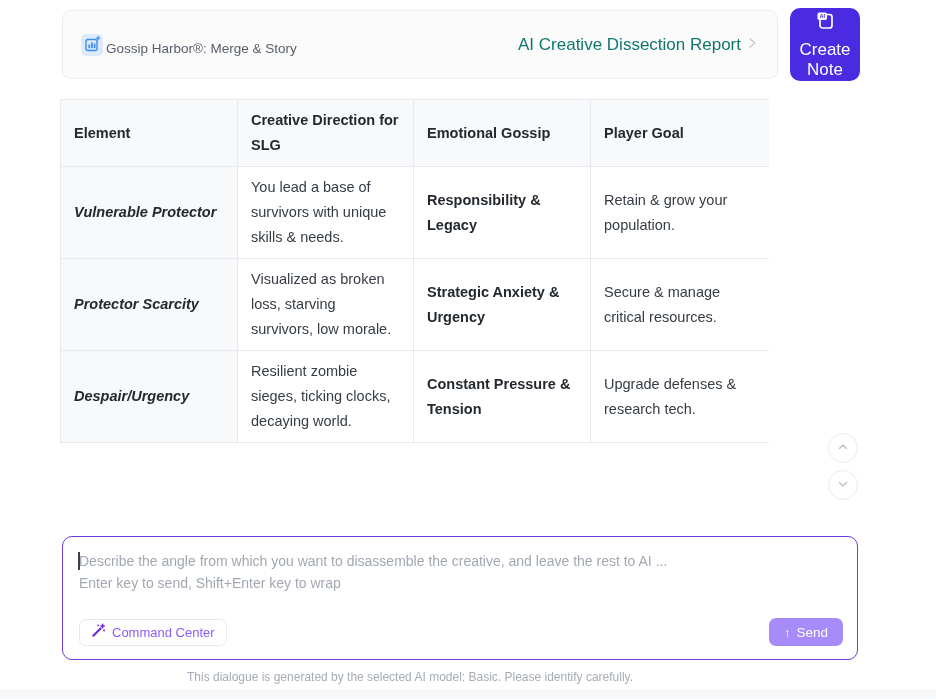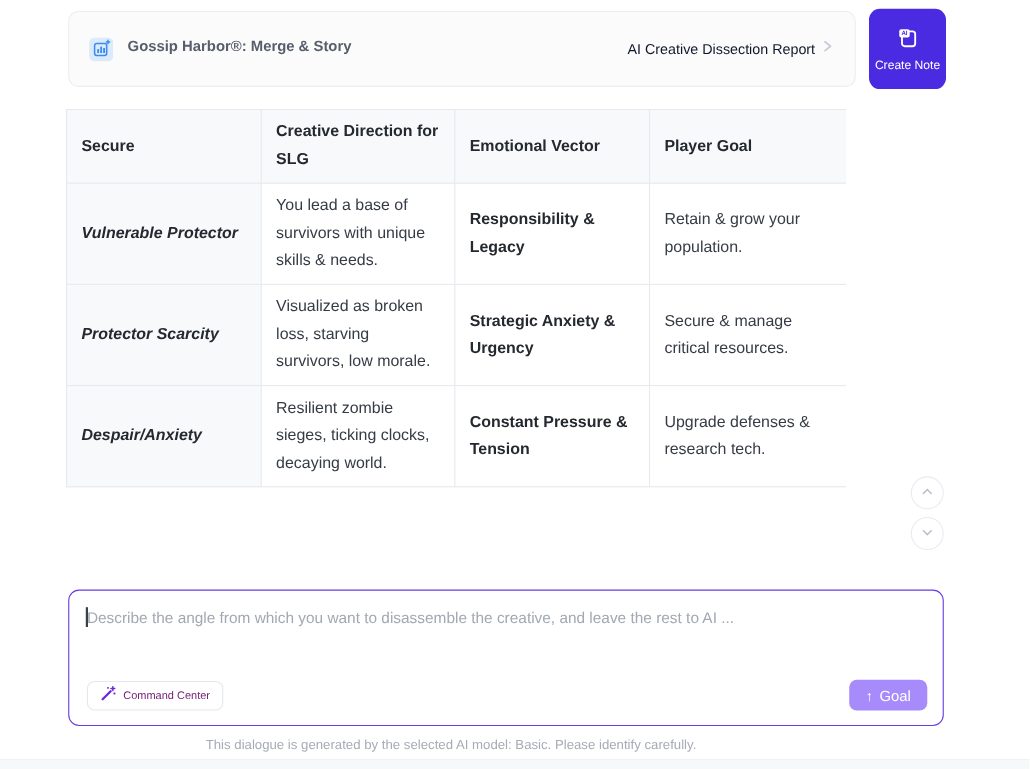--- a/index.html
+++ b/index.html
@@ -4,30 +4,30 @@
 <style>
   * { margin: 0; padding: 0; box-sizing: border-box; }
   html, body { width: 936px; height: 699px; background: #ffffff; overflow: hidden;
     font-family: "Liberation Sans", "DejaVu Sans", sans-serif; }
   .app { position: relative; width: 936px; height: 699px; background: #fff; }
 
   
   .header-card { position: absolute; left: 62px; top: 10px; width: 716px; height: 69px;
     background: #FBFBFC; border: 1px solid #ECEDF1; border-radius: 9px;
     display: flex; align-items: center; justify-content: space-between; padding: 0 18px; }
-  .header-left { display: flex; align-items: flex-start; gap: 13px; font-weight: bold; }
+  .header-left { display: flex; align-items: flex-end; gap: 3px; }
   .game-icon { display: inline-flex; width: 22px; height: 22px; }
   .game-title { font-size: 13.5px; color: #585E69; }
   .header-right { display: flex; align-items: center; gap: 4px; cursor: pointer; }
-  .report-label { font-size: 13px; color: #0f172a; }
+  .report-label { font-size: 17px; color: #0f766e; }
 
   .create-note { position: absolute; left: 790px; top: 8px; width: 70px; height: 73px;
     background: #4B2BE1; border: none; border-radius: 10px; cursor: pointer;
     display: flex; flex-direction: column; align-items: center; justify-content: center; gap: 4px; }
-  .create-note .cn-label { color: #ffffff; font-size: 11px; text-align: right; }
+  .create-note .cn-label { color: #ffffff; font-size: 17px; }
 
   
   .table-clip { position: absolute; left: 60px; top: 99px; width: 709px; height: 418px; overflow: hidden; }
   table.report { border-collapse: collapse; width: 709px; table-layout: fixed;
     font-size: 14.5px; color: #363C45; }
   table.report th, table.report td { border: 1px solid #E7E9EE; padding: 8px 13px;
     vertical-align: middle; text-align: left; line-height: 25px; }
   table.report th { height: 64px; background: #F8F9FB; color: #24292F; font-weight: bold; }
   table.report td { height: 91px; background: #ffffff; }
   table.report td.colElement { background: #F8F9FB; font-style: italic; }
@@ -42,21 +42,21 @@
   
   .composer { position: absolute; left: 62px; top: 536px; width: 796px; height: 124px;
     background: #fff; border: 1px solid #6B3BE0; border-radius: 10px; }
   .ph-area { position: absolute; left: 16px; top: 13px; right: 16px; cursor: text; }
   .ph-line { font-size: 14px; color: #A2A8B2; line-height: 22px; }
   .caret { position: absolute; left: -1px; top: 2px; width: 1.5px; height: 18px; background: #3A4049; }
   .composer-actions { position: absolute; left: 16px; right: 14px; bottom: 13px;
     display: flex; align-items: center; justify-content: space-between; }
   .cmd-btn { display: flex; align-items: center; gap: 6px; background: #fff;
     border: 1px solid #E4E7EC; border-radius: 7px; height: 27px; padding: 0 11px; cursor: pointer; }
-  .cmd-btn span.cmd-label { font-size: 10px; color: #701a75; }
+  .cmd-btn span.cmd-label { font-size: 13px; color: #8b5cf6; }
   .send-btn { display: flex; align-items: center; gap: 6px; background: #A78BFA; border: none;
     border-radius: 7px; height: 28px; padding: 0 15px; cursor: pointer; color: #fff; font-size: 13.5px; }
   .send-arrow { font-size: 13px; color: #fff; }
 
   
   .footer-note { position: absolute; left: 0; top: 670px; width: 820px; text-align: center;
     font-size: 12px; color: #A6ABB5; }
   .bottom-strip { position: absolute; left: 0; top: 690px; width: 936px; height: 9px;
     background: #F7F8FA; border-top: 1px solid #EFF1F3; }
 </style>
@@ -97,41 +97,41 @@
         <text x="9.25" y="9.1" font-size="5.6" font-weight="bold" fill="#4B2BE1" text-anchor="middle" font-family="Liberation Sans, sans-serif">AI</text>
       </svg>
     </span>
     <span class="cn-label">Create Note</span>
   </button>
 
   <div class="table-clip">
     <table class="report">
       <thead>
         <tr>
-          <th class="w1">Secure</th>
+          <th class="w1">Element</th>
           <th class="w2">Creative Direction for SLG</th>
-          <th class="w3">Emotional Vector</th>
+          <th class="w3">Emotional Gossip</th>
           <th class="w4">Player Goal</th>
         </tr>
       </thead>
       <tbody>
         <tr>
           <td class="colElement bold">Vulnerable Protector</td>
           <td>You lead a base of survivors with unique skills &amp; needs.</td>
           <td class="bold">Responsibility &amp; Legacy</td>
           <td>Retain &amp; grow your population.</td>
         </tr>
         <tr>
           <td class="colElement bold">Protector Scarcity</td>
           <td>Visualized as broken loss, starving survivors, low morale.</td>
           <td class="bold">Strategic Anxiety &amp; Urgency</td>
           <td>Secure &amp; manage critical resources.</td>
         </tr>
         <tr>
-          <td class="colElement bold">Despair/Anxiety</td>
+          <td class="colElement bold">Despair/Urgency</td>
           <td>Resilient zombie sieges, ticking clocks, decaying world.</td>
           <td class="bold">Constant Pressure &amp; Tension</td>
           <td>Upgrade defenses &amp; research tech.</td>
         </tr>
       </tbody>
     </table>
   </div>
 
   <div class="scroll-btns">
     <button class="scroll-btn">
@@ -147,36 +147,37 @@
             <path d="M3.5 5.5L7 9l3.5-3.5" stroke="#BDC3CE" stroke-width="1.5" fill="none" stroke-linecap="round" stroke-linejoin="round"></path>
           </svg>
       </span>
     </button>
   </div>
 
   <div class="composer">
     <div class="ph-area" role="textbox">
       <span class="caret"></span>
       <div class="ph-line">Describe the angle from which you want to disassemble the creative, and leave the rest to AI ...</div>
+      <div class="ph-line">Enter key to send, Shift+Enter key to wrap</div>
     </div>
     <div class="composer-actions">
       <button class="cmd-btn">
         <span>
           <svg width="15" height="15" viewBox="0 0 15 15">
             <path d="M2.3 12.7L9.6 5.4" stroke="#6D28D9" stroke-width="2.1" stroke-linecap="round"></path>
             <path d="M11.6 1.3v3.4 M9.9 3h3.4" stroke="#6D28D9" stroke-width="1.4" stroke-linecap="round"></path>
             <rect x="12.2" y="6.6" width="1.7" height="1.7" fill="#6D28D9"></rect>
             <rect x="6.4" y="1.6" width="1.5" height="1.5" fill="#6D28D9"></rect>
           </svg>
         </span>
         <span class="cmd-label">Command Center</span>
       </button>
       <button class="send-btn">
         <span class="send-arrow">↑</span>
-        <span>Goal</span>
+        <span>Send</span>
       </button>
     </div>
   </div>
 
   <div class="footer-note">This dialogue is generated by the selected AI model: Basic. Please identify carefully.</div>
   <div class="bottom-strip"></div>
 
 </div>
 
 </body></html>

